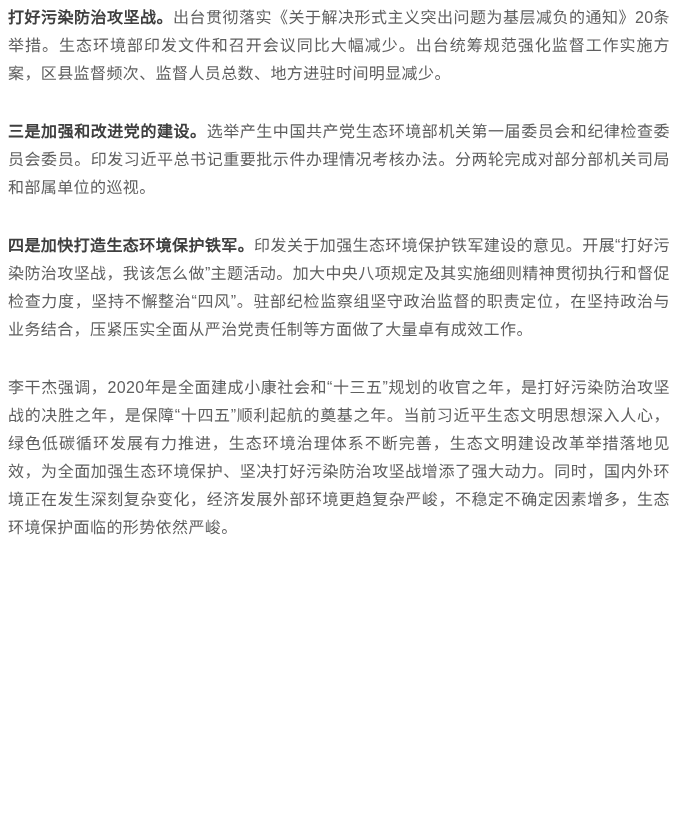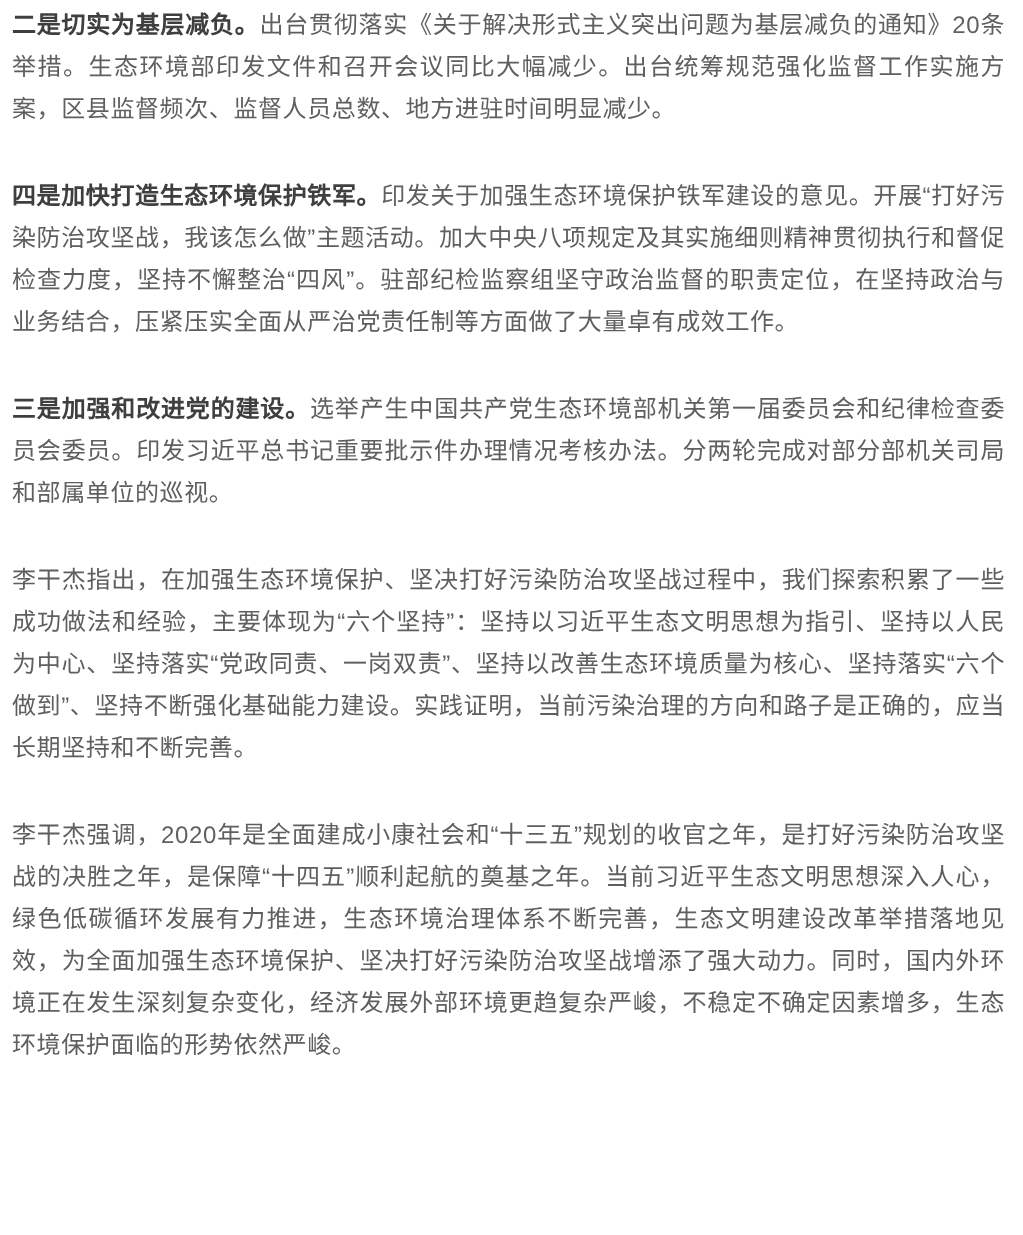--- a/index.html
+++ b/index.html
@@ -33,33 +33,30 @@
     font-weight: bold;
     color: #3f3f3f;
   }
 </style>
 </head>
 <body>
 
 <div class="article">
 
   <p>
-    <strong>二是切实为基层减负。</strong><span>出台贯彻落实《关于解决形式主义突出问题为基层减负的通知》20条举措。生态环境部印发文件和召开会议同比大幅减少。出台统筹规范强化监督工作实施方案，区县监督频次、监督人员总数、地方进驻时间明显减少。</span>
+    <strong>打好污染防治攻坚战。</strong><span>出台贯彻落实《关于解决形式主义突出问题为基层减负的通知》20条举措。生态环境部印发文件和召开会议同比大幅减少。出台统筹规范强化监督工作实施方案，区县监督频次、监督人员总数、地方进驻时间明显减少。</span>
+  </p>
+
+  <p>
+    <strong>三是加强和改进党的建设。</strong><span>选举产生中国共产党生态环境部机关第一届委员会和纪律检查委员会委员。印发习近平总书记重要批示件办理情况考核办法。分两轮完成对部分部机关司局和部属单位的巡视。</span>
   </p>
 
   <p>
     <strong>四是加快打造生态环境保护铁军。</strong><span>印发关于加强生态环境保护铁军建设的意见。开展“打好污染防治攻坚战，我该怎么做”主题活动。加大中央八项规定及其实施细则精神贯彻执行和督促检查力度，坚持不懈整治“四风”。驻部纪检监察组坚守政治监督的职责定位，在坚持政治与业务结合，压紧压实全面从严治党责任制等方面做了大量卓有成效工作。</span>
   </p>
 
-  <p>
-    <strong>三是加强和改进党的建设。</strong><span>选举产生中国共产党生态环境部机关第一届委员会和纪律检查委员会委员。印发习近平总书记重要批示件办理情况考核办法。分两轮完成对部分部机关司局和部属单位的巡视。</span>
-  </p>
 
-
-  <p>
-    <strong></strong><span>李干杰指出，在加强生态环境保护、坚决打好污染防治攻坚战过程中，我们探索积累了一些成功做法和经验，主要体现为“六个坚持”：坚持以习近平生态文明思想为指引、坚持以人民为中心、坚持落实“党政同责、一岗双责”、坚持以改善生态环境质量为核心、坚持落实“六个做到”、坚持不断强化基础能力建设。实践证明，当前污染治理的方向和路子是正确的，应当长期坚持和不断完善。</span>
-  </p>
 
   <p>
     <strong></strong><span>李干杰强调，2020年是全面建成小康社会和“十三五”规划的收官之年，是打好污染防治攻坚战的决胜之年，是保障“十四五”顺利起航的奠基之年。当前习近平生态文明思想深入人心，绿色低碳循环发展有力推进，生态环境治理体系不断完善，生态文明建设改革举措落地见效，为全面加强生态环境保护、坚决打好污染防治攻坚战增添了强大动力。同时，国内外环境正在发生深刻复杂变化，经济发展外部环境更趋复杂严峻，不稳定不确定因素增多，生态环境保护面临的形势依然严峻。</span>
   </p>
 
 </div>
 
 </body></html>

